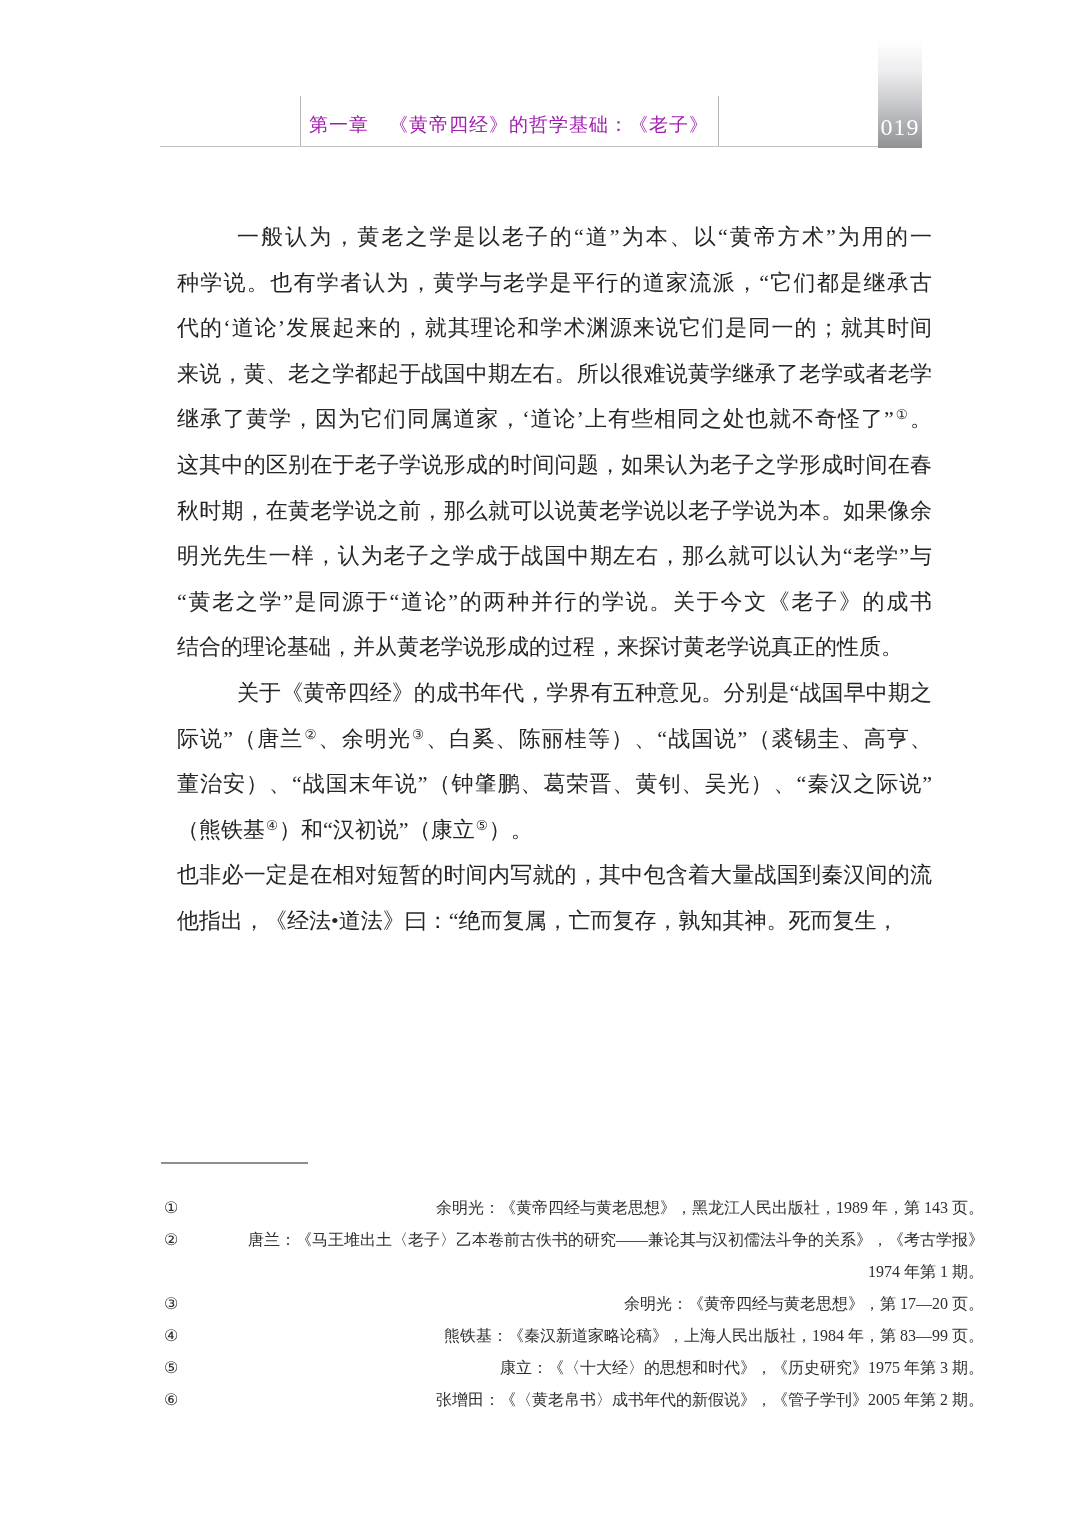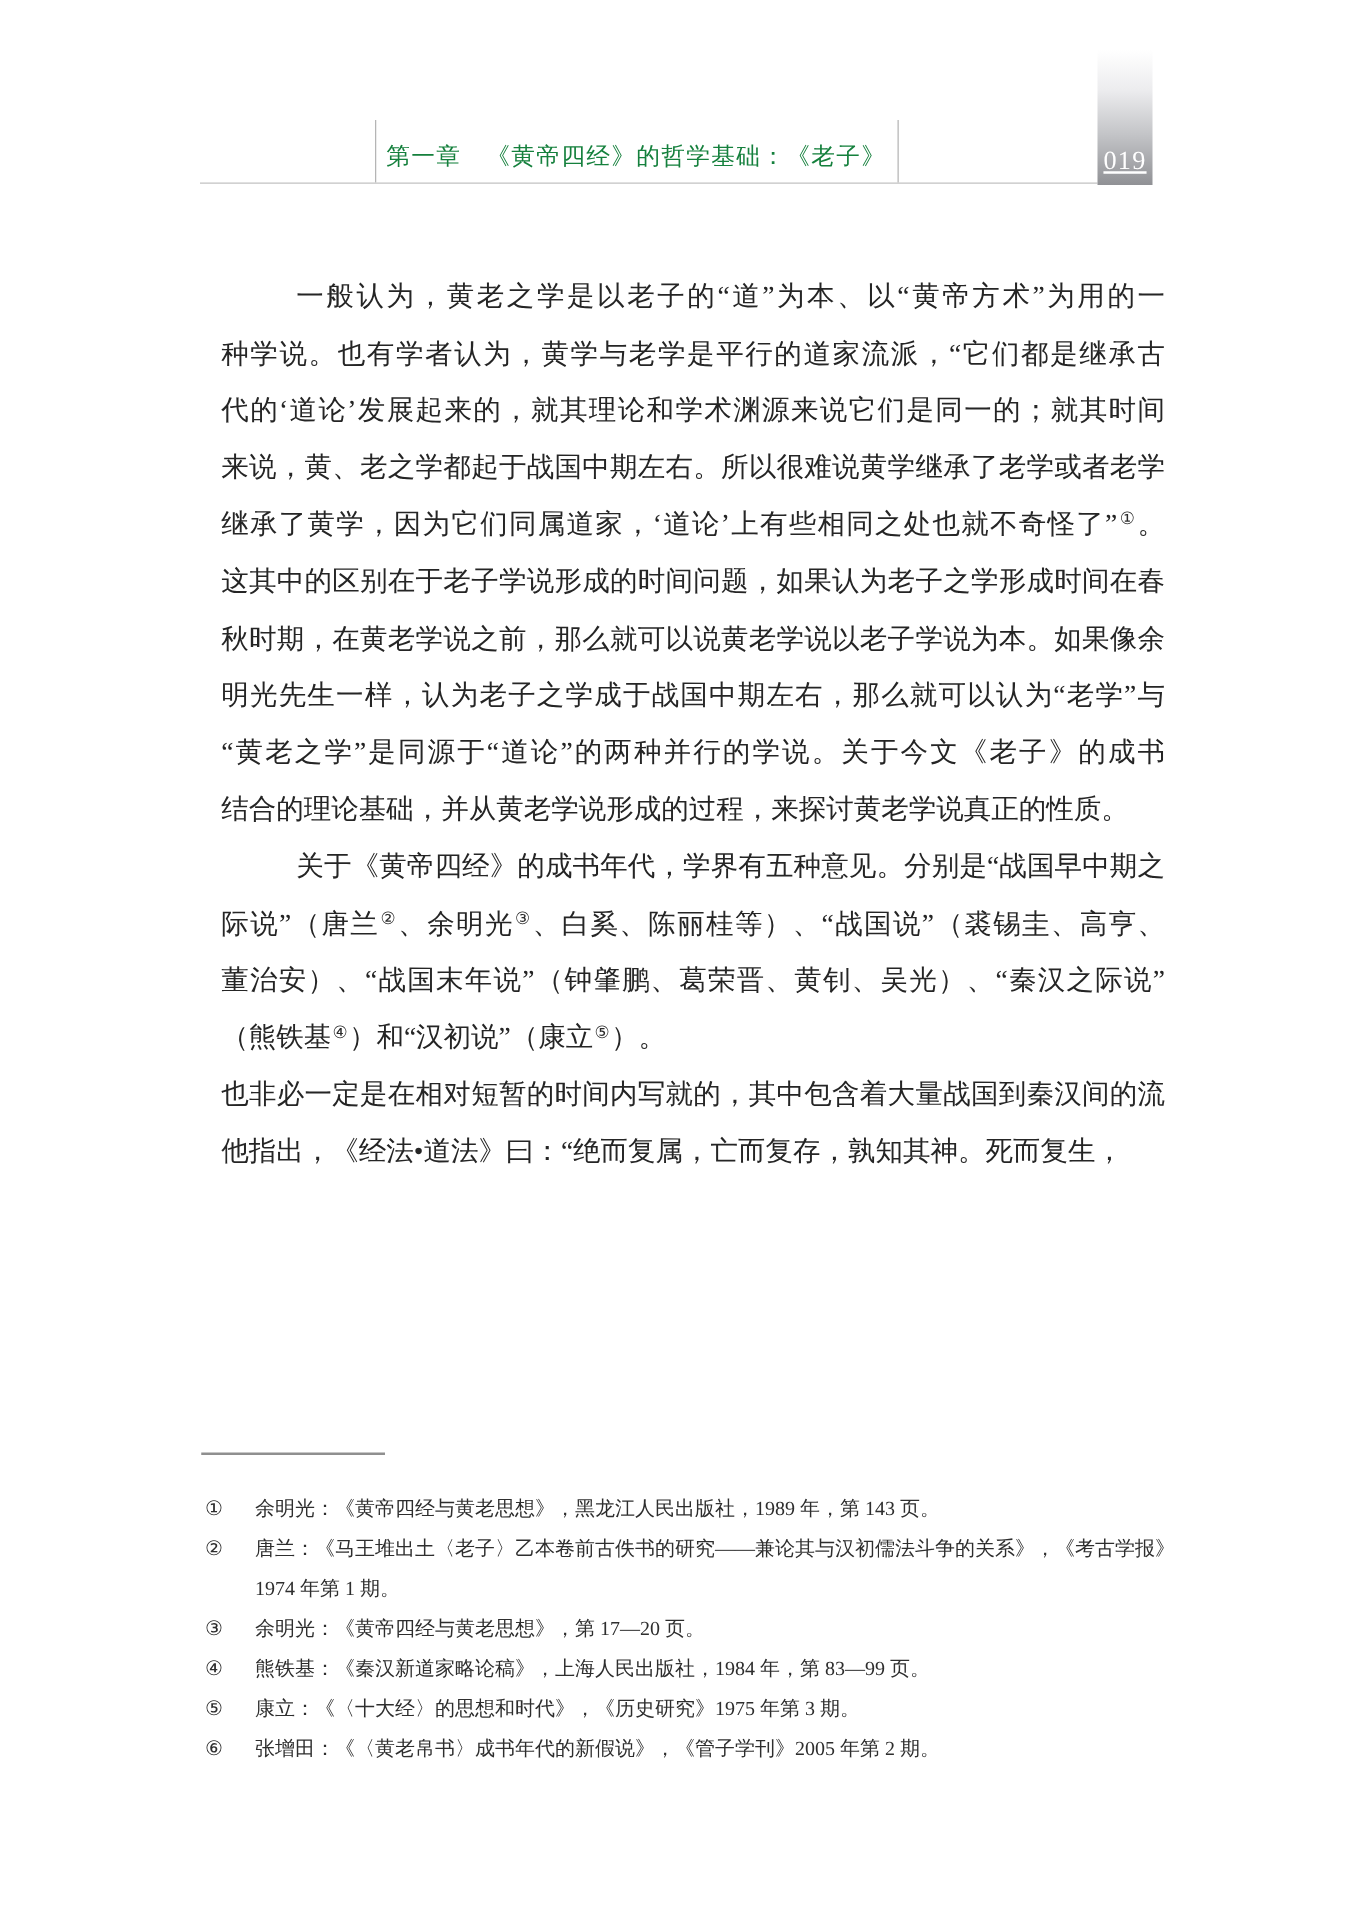--- a/index.html
+++ b/index.html
@@ -27,38 +27,37 @@
     background: #b5b5b5;
   }
   .header-vline.left  { left: 300px; }
   .header-vline.right { left: 718px; }
   .chapter-title {
     position: absolute;
     left: 300px; top: 112px; width: 418px;
     text-align: center;
     font-size: 19px;
     letter-spacing: 1px;
-    color: #15803d;
+    color: #a21caf;
     white-space: nowrap;
   }
   .page-number-badge {
     position: absolute;
     left: 878px; top: 40px;
     width: 44px; height: 108px;
     background: linear-gradient(to bottom, #ffffff 0%, #ececee 30%, #c4c5c8 62%, #909195 100%);
     display: flex;
     align-items: flex-end;
     justify-content: center;
   }
   .page-number {
     color: #ffffff;
-    font-size: 21px;
+    font-size: 24px;
     letter-spacing: 1px;
     padding-bottom: 7px;
-    text-decoration: underline;
   }
 
   
   .body-text {
     position: absolute;
     left: 148px; top: 214px;
     width: 784px;
     font-size: 22px;
     color: #252525;
   }
@@ -98,20 +97,21 @@
   .fn-item { display: flex; align-items: flex-start; }
   .fn-marker {
     flex: 0 0 40px;
     line-height: 32px;
     font-size: 16px;
   }
   .fn-text { flex: 1 1 auto; }
   .fn-line {
     line-height: 32px;
     white-space: nowrap;
+    text-align: right;
   }
 </style>
 </head>
 <body>
 
 <div class="page">
 
   <div class="header-rule"></div>
   <div class="header-vline left"></div>
   <div class="header-vline right"></div>

